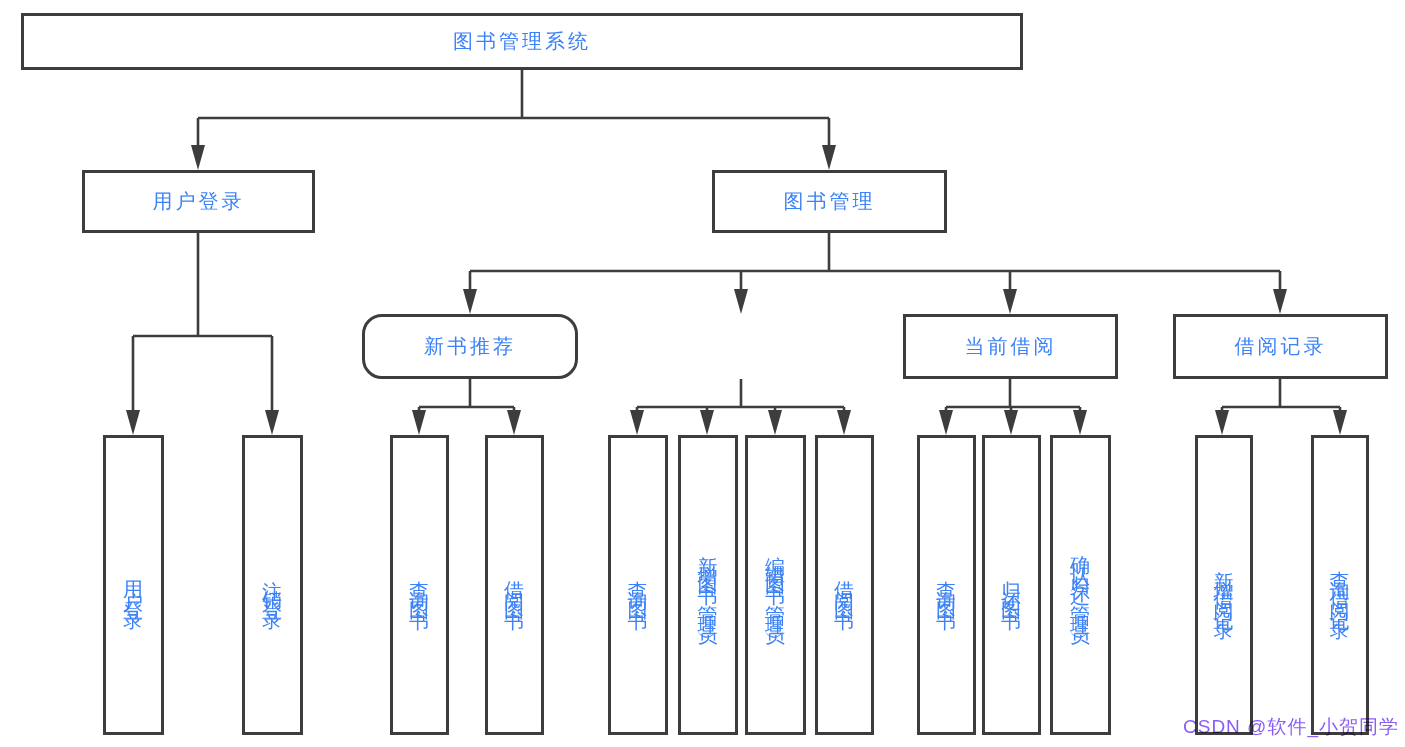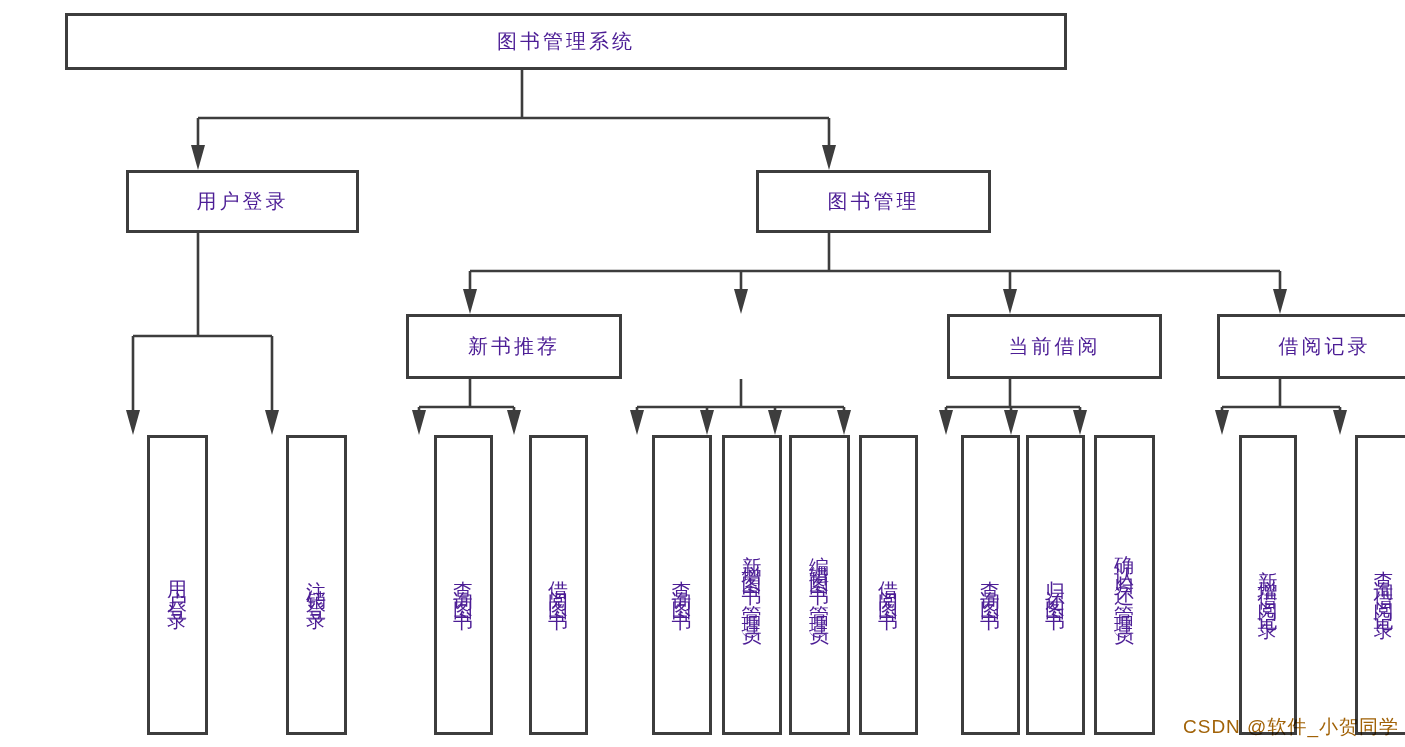--- a/index.html
+++ b/index.html
@@ -15,44 +15,43 @@
     position: absolute;
     left: 0; top: 0;
     width: 1405px; height: 747px;
     z-index: 1;
   }
   .box {
     position: absolute;
     box-sizing: border-box;
     border: 3px solid #3d3d3d;
     background: #ffffff;
-    color: #4c1d95;
+    color: #3b82f6;
     display: flex;
     align-items: center;
     justify-content: center;
     font-size: 20px;
     letter-spacing: 3px;
     z-index: 2;
     white-space: nowrap;
-    margin-left: 44px;
   }
   .vbox span {
     writing-mode: vertical-rl;
     text-orientation: mixed;
     letter-spacing: 10px;
     line-height: 1;
     white-space: nowrap;
   }
   #watermark {
     position: absolute;
     left: 1183px;
     top: 714px;
     font-size: 19px;
     letter-spacing: 1px;
-    color: #a16207;
+    color: #8b5cf6;
     mix-blend-mode: multiply;
     z-index: 3;
     white-space: nowrap;
   }
 </style>
 </head>
 <body>
 
 <div id="stage">
 
@@ -77,21 +76,21 @@
     <span>图书管理系统</span>
   </div>
 
   <div class="box" style="left:82px; top:170px; width:233px; height:63px;">
     <span>用户登录</span>
   </div>
   <div class="box" style="left:712px; top:170px; width:235px; height:63px;text-align:center;">
     <span>图书管理</span>
   </div>
 
-  <div class="box" style="left:362px; top:314px; width:216px; height:65px;">
+  <div class="box" style="left:362px; top:314px; width:216px; height:65px;border-radius:20px;">
     <span>新书推荐</span>
   </div>
   <div class="box" style="left:903px; top:314px; width:215px; height:65px;">
     <span>当前借阅</span>
   </div>
   <div class="box" style="left:1173px; top:314px; width:215px; height:65px;justify-content:center;">
     <span>借阅记录</span>
   </div>
 
   <div class="box vbox" style="left:103px; top:435px; width:61px; height:300px;">

